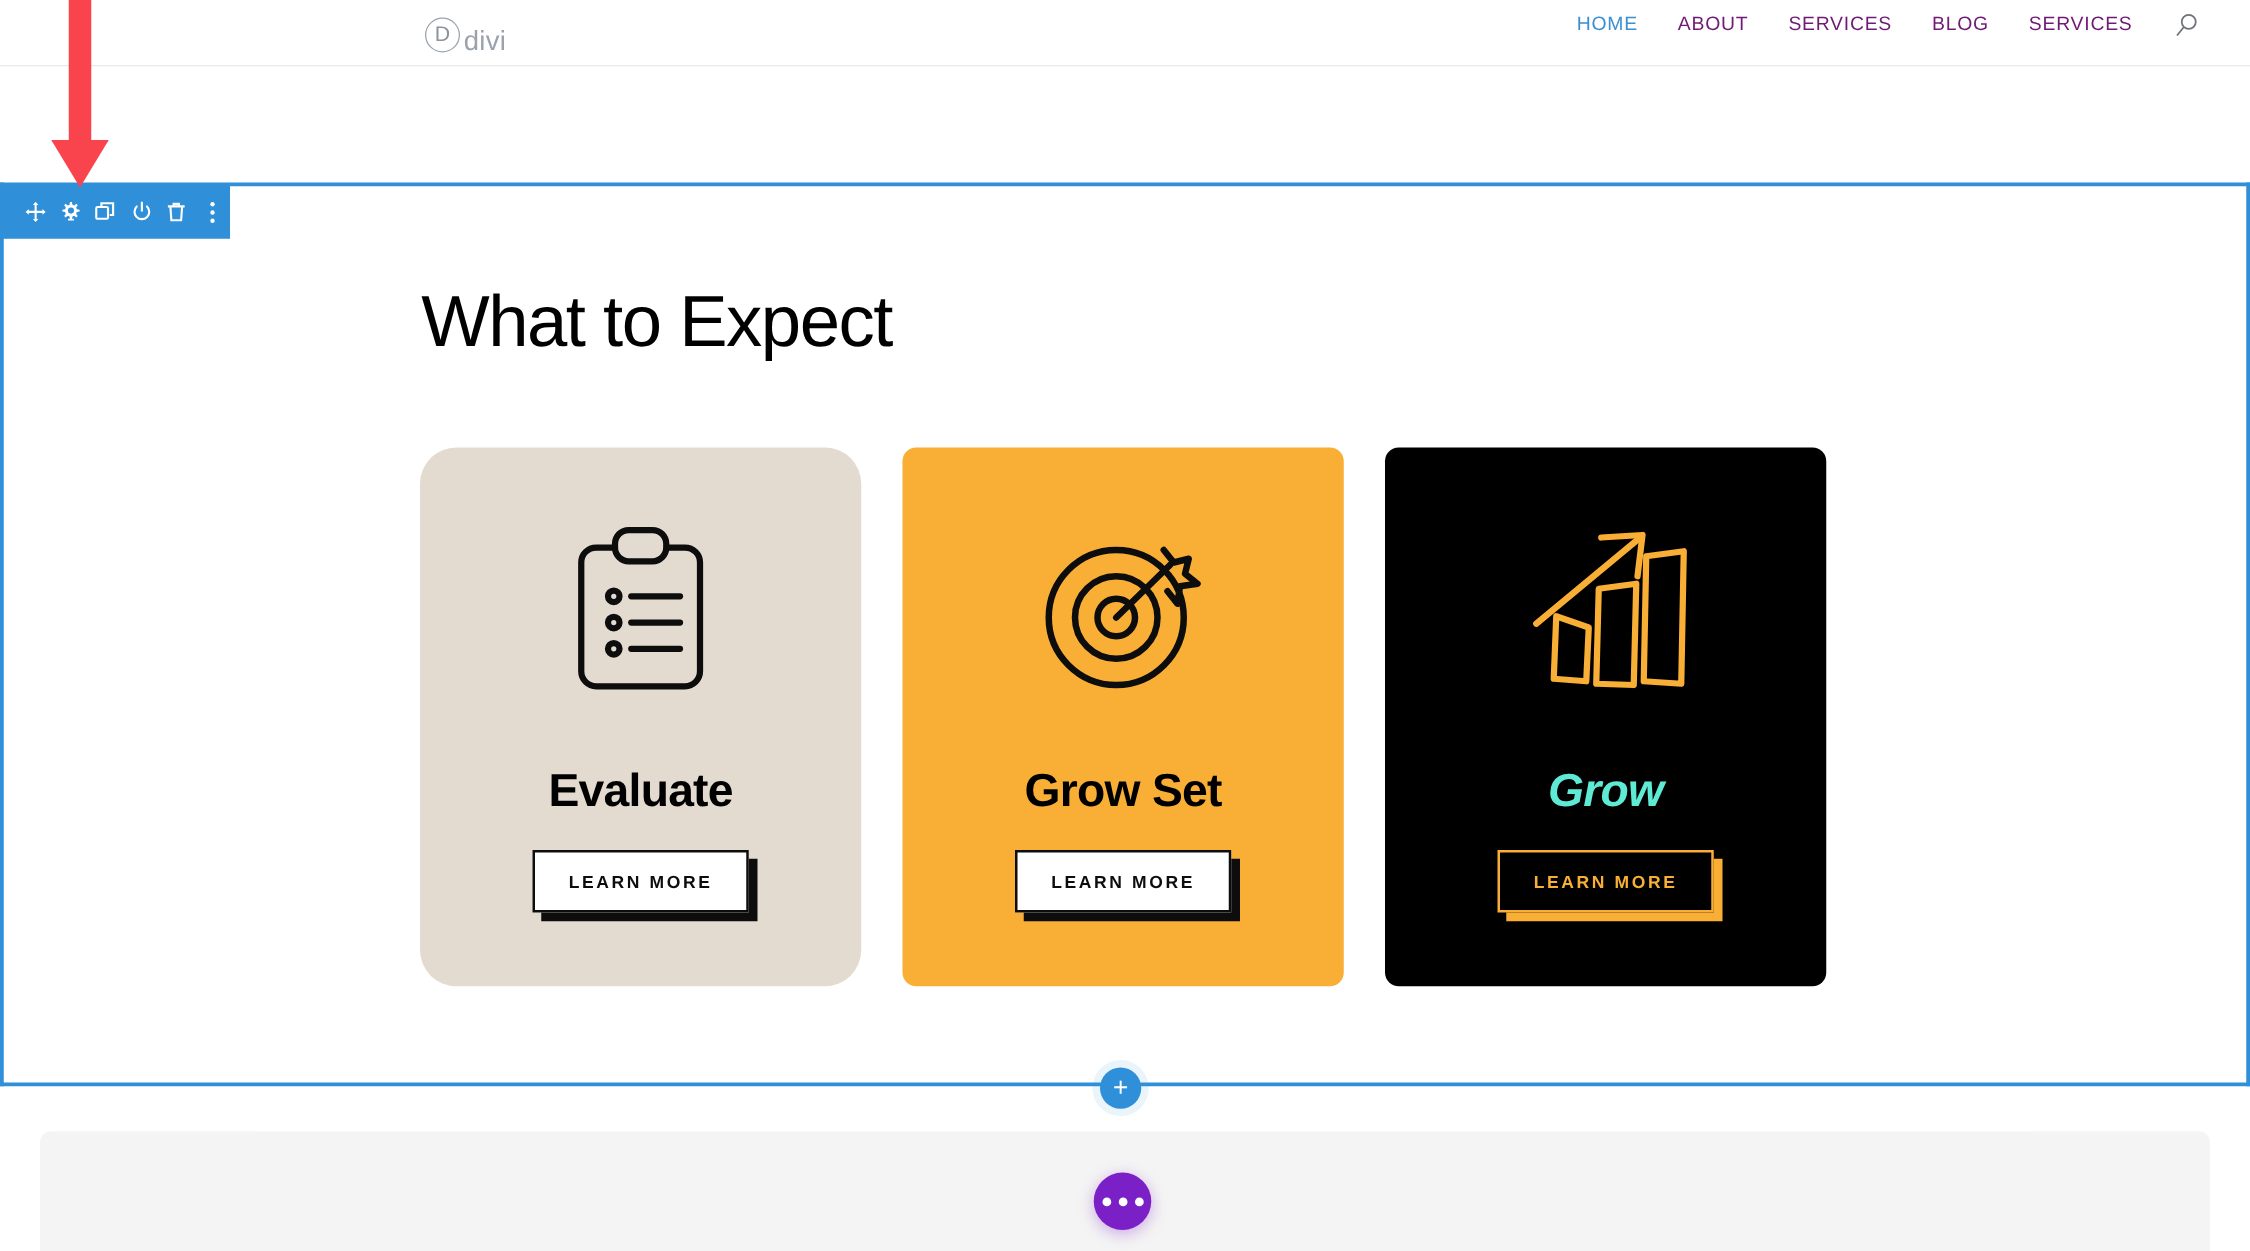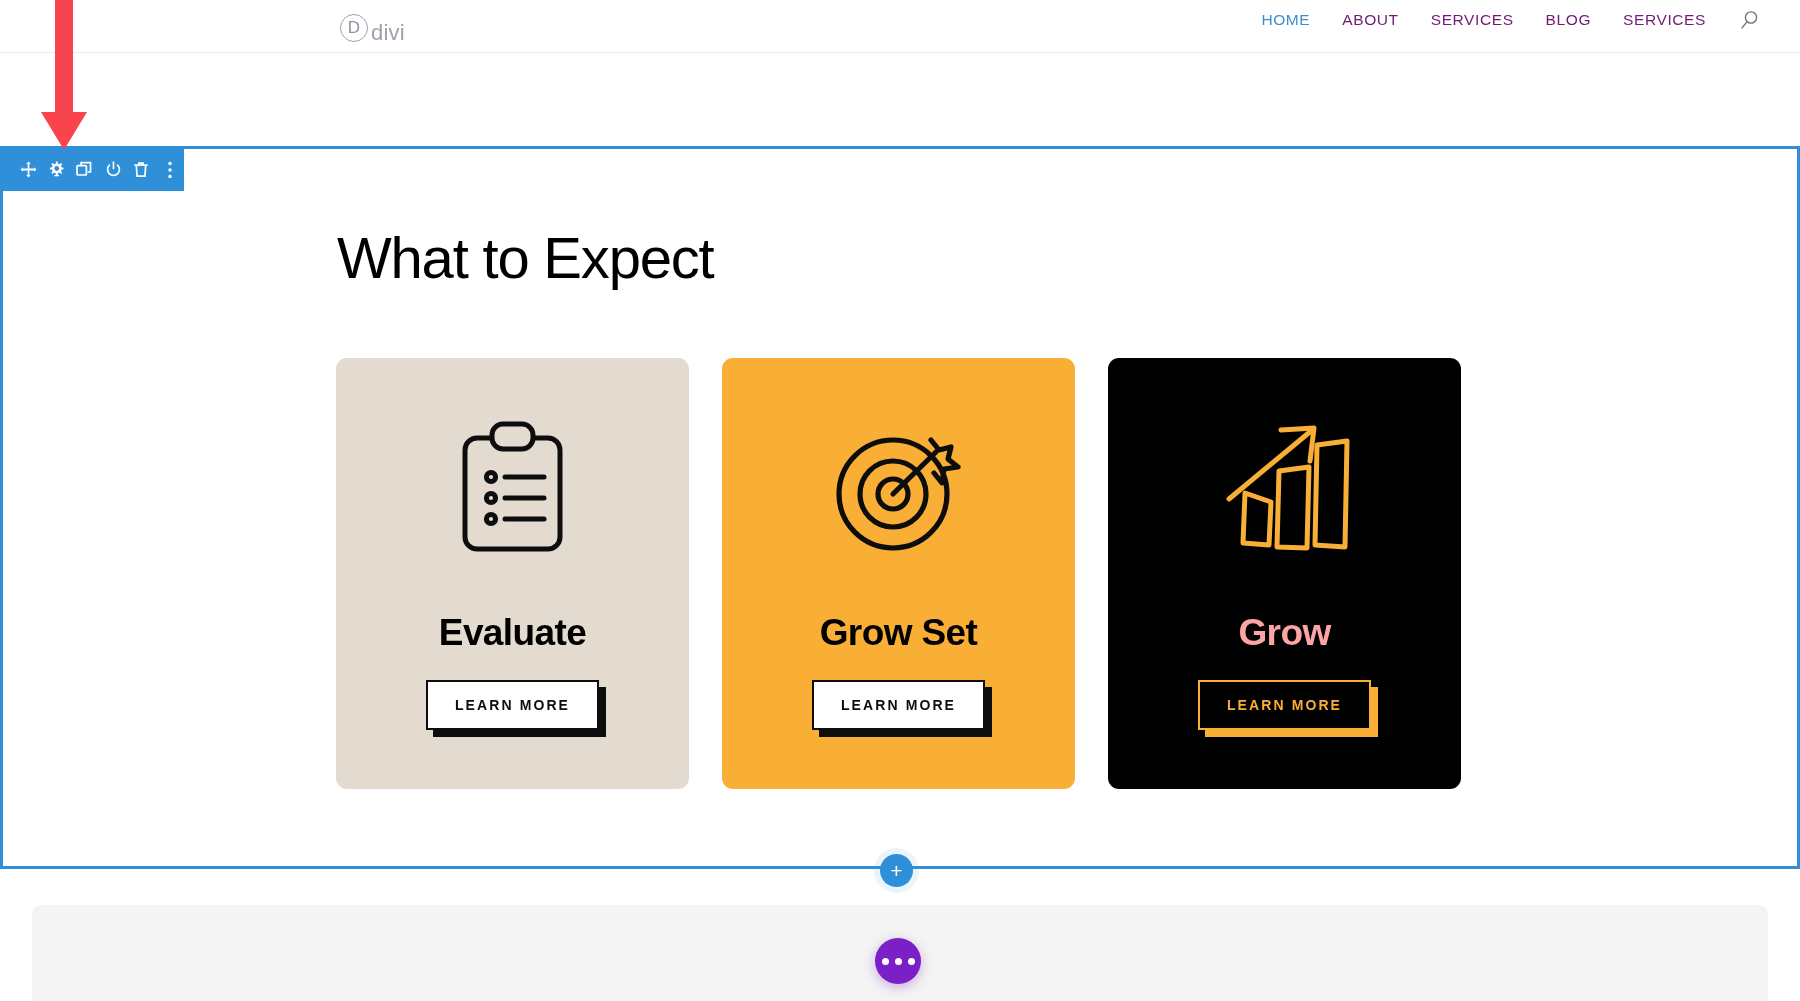--- a/index.html
+++ b/index.html
@@ -111,34 +111,34 @@
   }
   .learn-btn{
     margin-top:26px; width:173px; height:50px;
     display:flex; align-items:center; justify-content:center;
     font-size:14px; font-weight:700; letter-spacing:2.1px;
     cursor:pointer; position:relative;
     font-family:"Liberation Sans",sans-serif;
   }
 
   
-  .card--beige{ background:#e3dbcf; }
+  .card--beige{ background:#e3dbcf;border-radius:29px; }
   .card--beige .card-title{ color:#000; }
   .card--beige .learn-btn{
     background:#ffffff; color:#0d0d0d; border:2.5px solid #0d0d0d;
     box-shadow:7px 7px 0 0 #0d0d0d;
   }
   .card--orange{ background:#f9ae35; }
   .card--orange .card-title{ color:#000; }
   .card--orange .learn-btn{
     background:#ffffff; color:#0d0d0d; border:2.5px solid #0d0d0d;
     box-shadow:7px 7px 0 0 #0d0d0d;
   }
   .card--black{ background:#000000; }
-  .card--black .card-title{ color:#fca5a5; }
+  .card--black .card-title{ color:#5eead4;font-style:italic; }
   .card--black .learn-btn{
     background:#000000; color:#f9ae35; border:2.5px solid #f9ae35;
     box-shadow:7px 7px 0 0 #f9ae35;
   }
 
   
   .add-section{
     position:absolute; left:880px; top:854px;
     width:33px; height:33px; border-radius:50%;
     background:#2f8fd8; display:flex; align-items:center;

